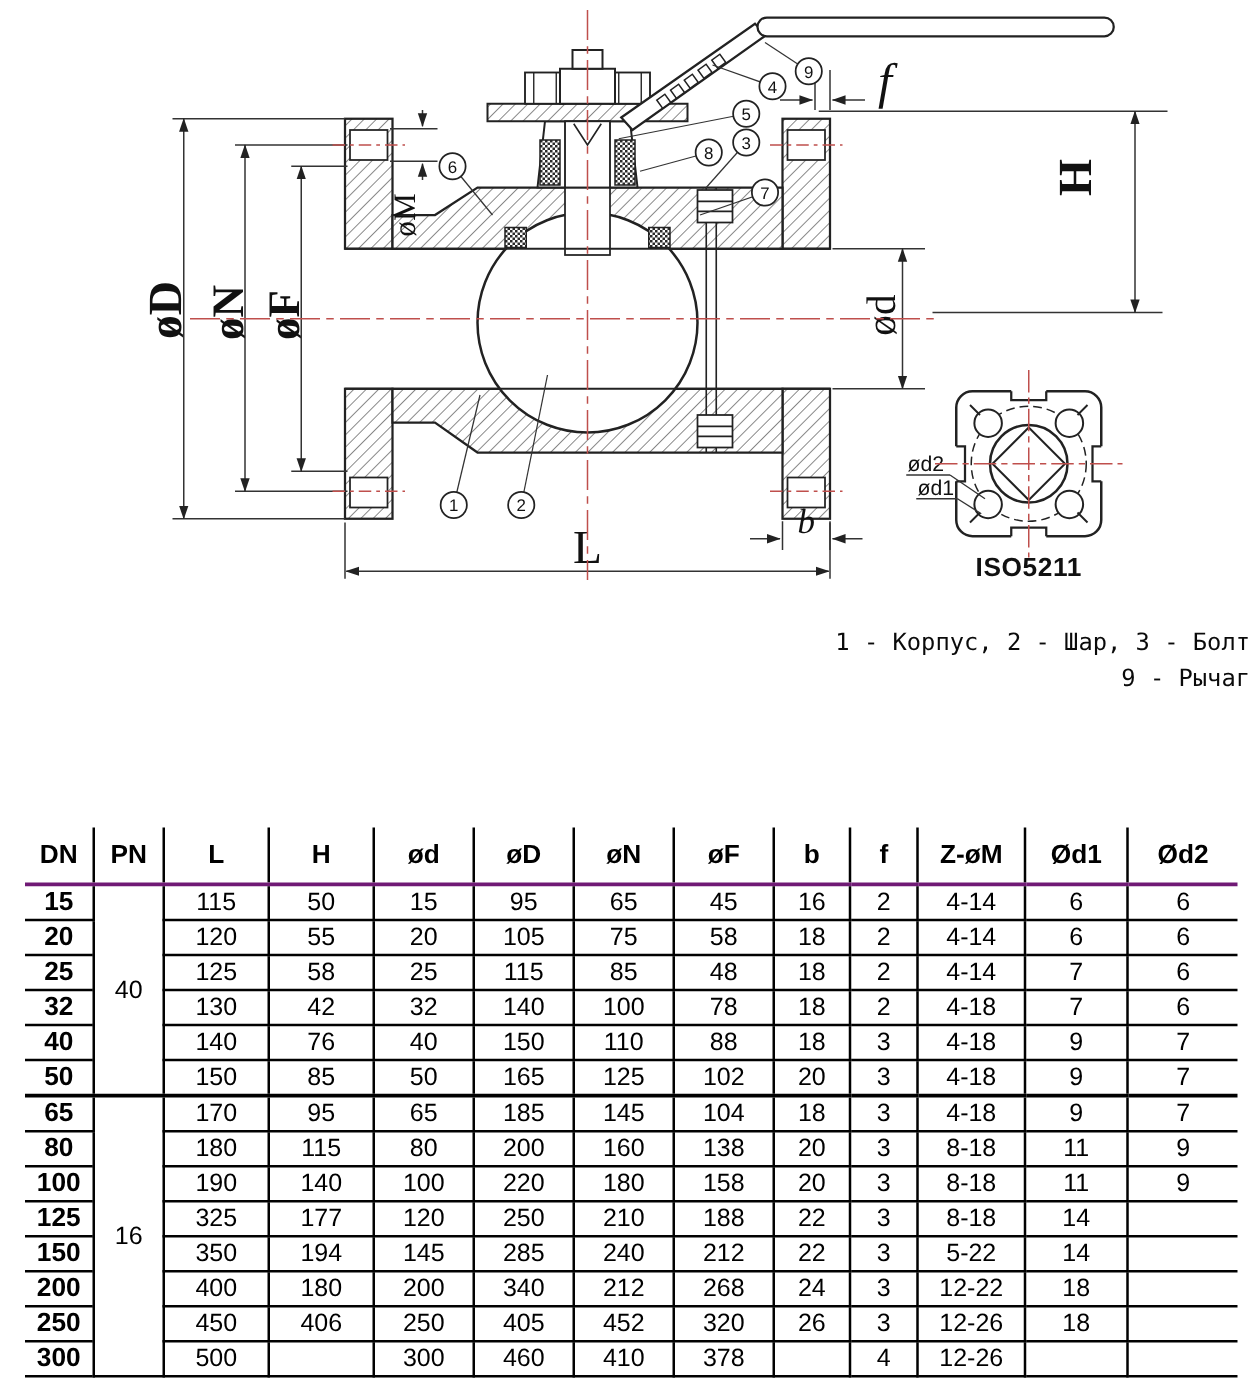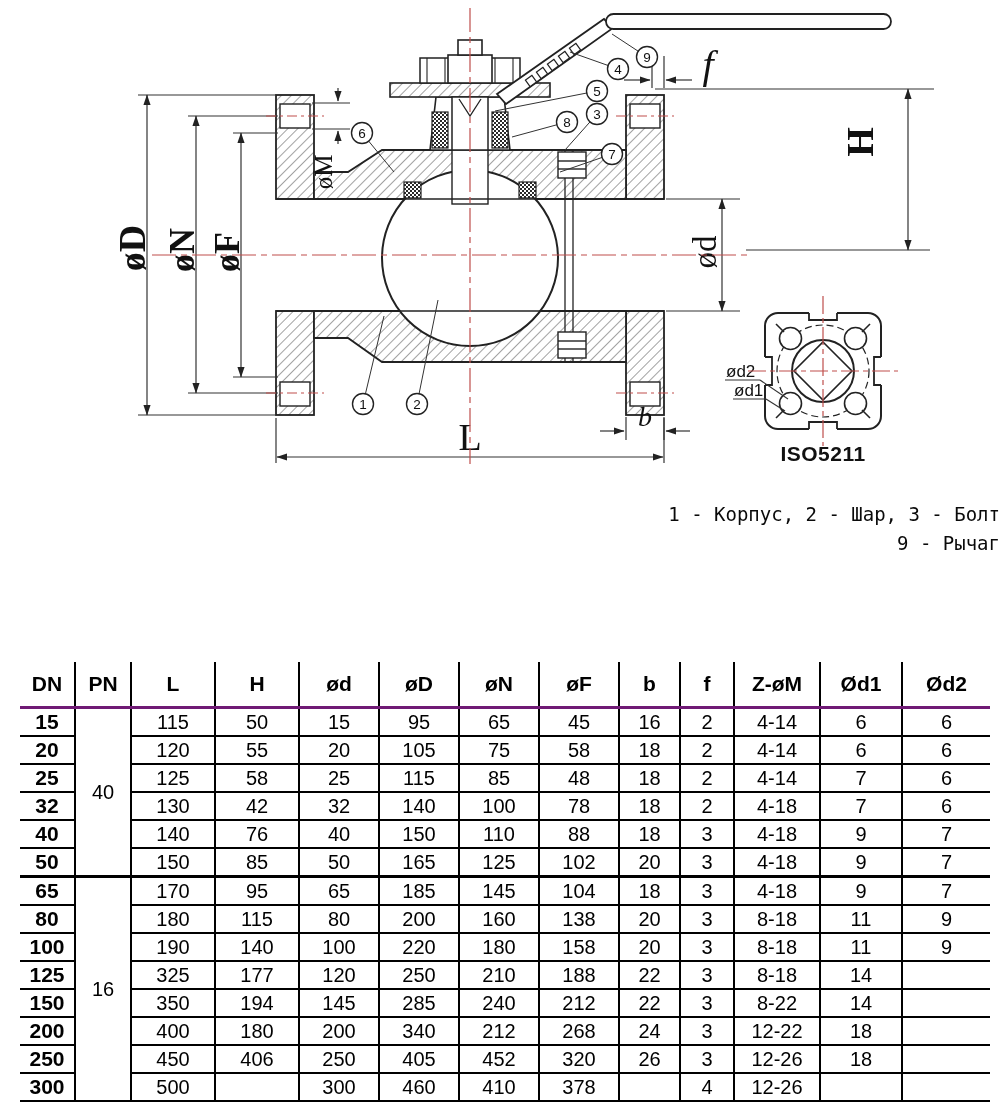--- a/index.html
+++ b/index.html
@@ -439,21 +439,21 @@
           <tr>
             <td class="dn">150</td>
             <td>350</td>
             <td>194</td>
             <td>145</td>
             <td>285</td>
             <td>240</td>
             <td>212</td>
             <td>22</td>
             <td>3</td>
-            <td>8-22</td>
+            <td>5-22</td>
             <td>14</td>
             <td></td>
           </tr>
           <tr>
             <td class="dn">200</td>
             <td>400</td>
             <td>180</td>
             <td>200</td>
             <td>340</td>
             <td>212</td>

